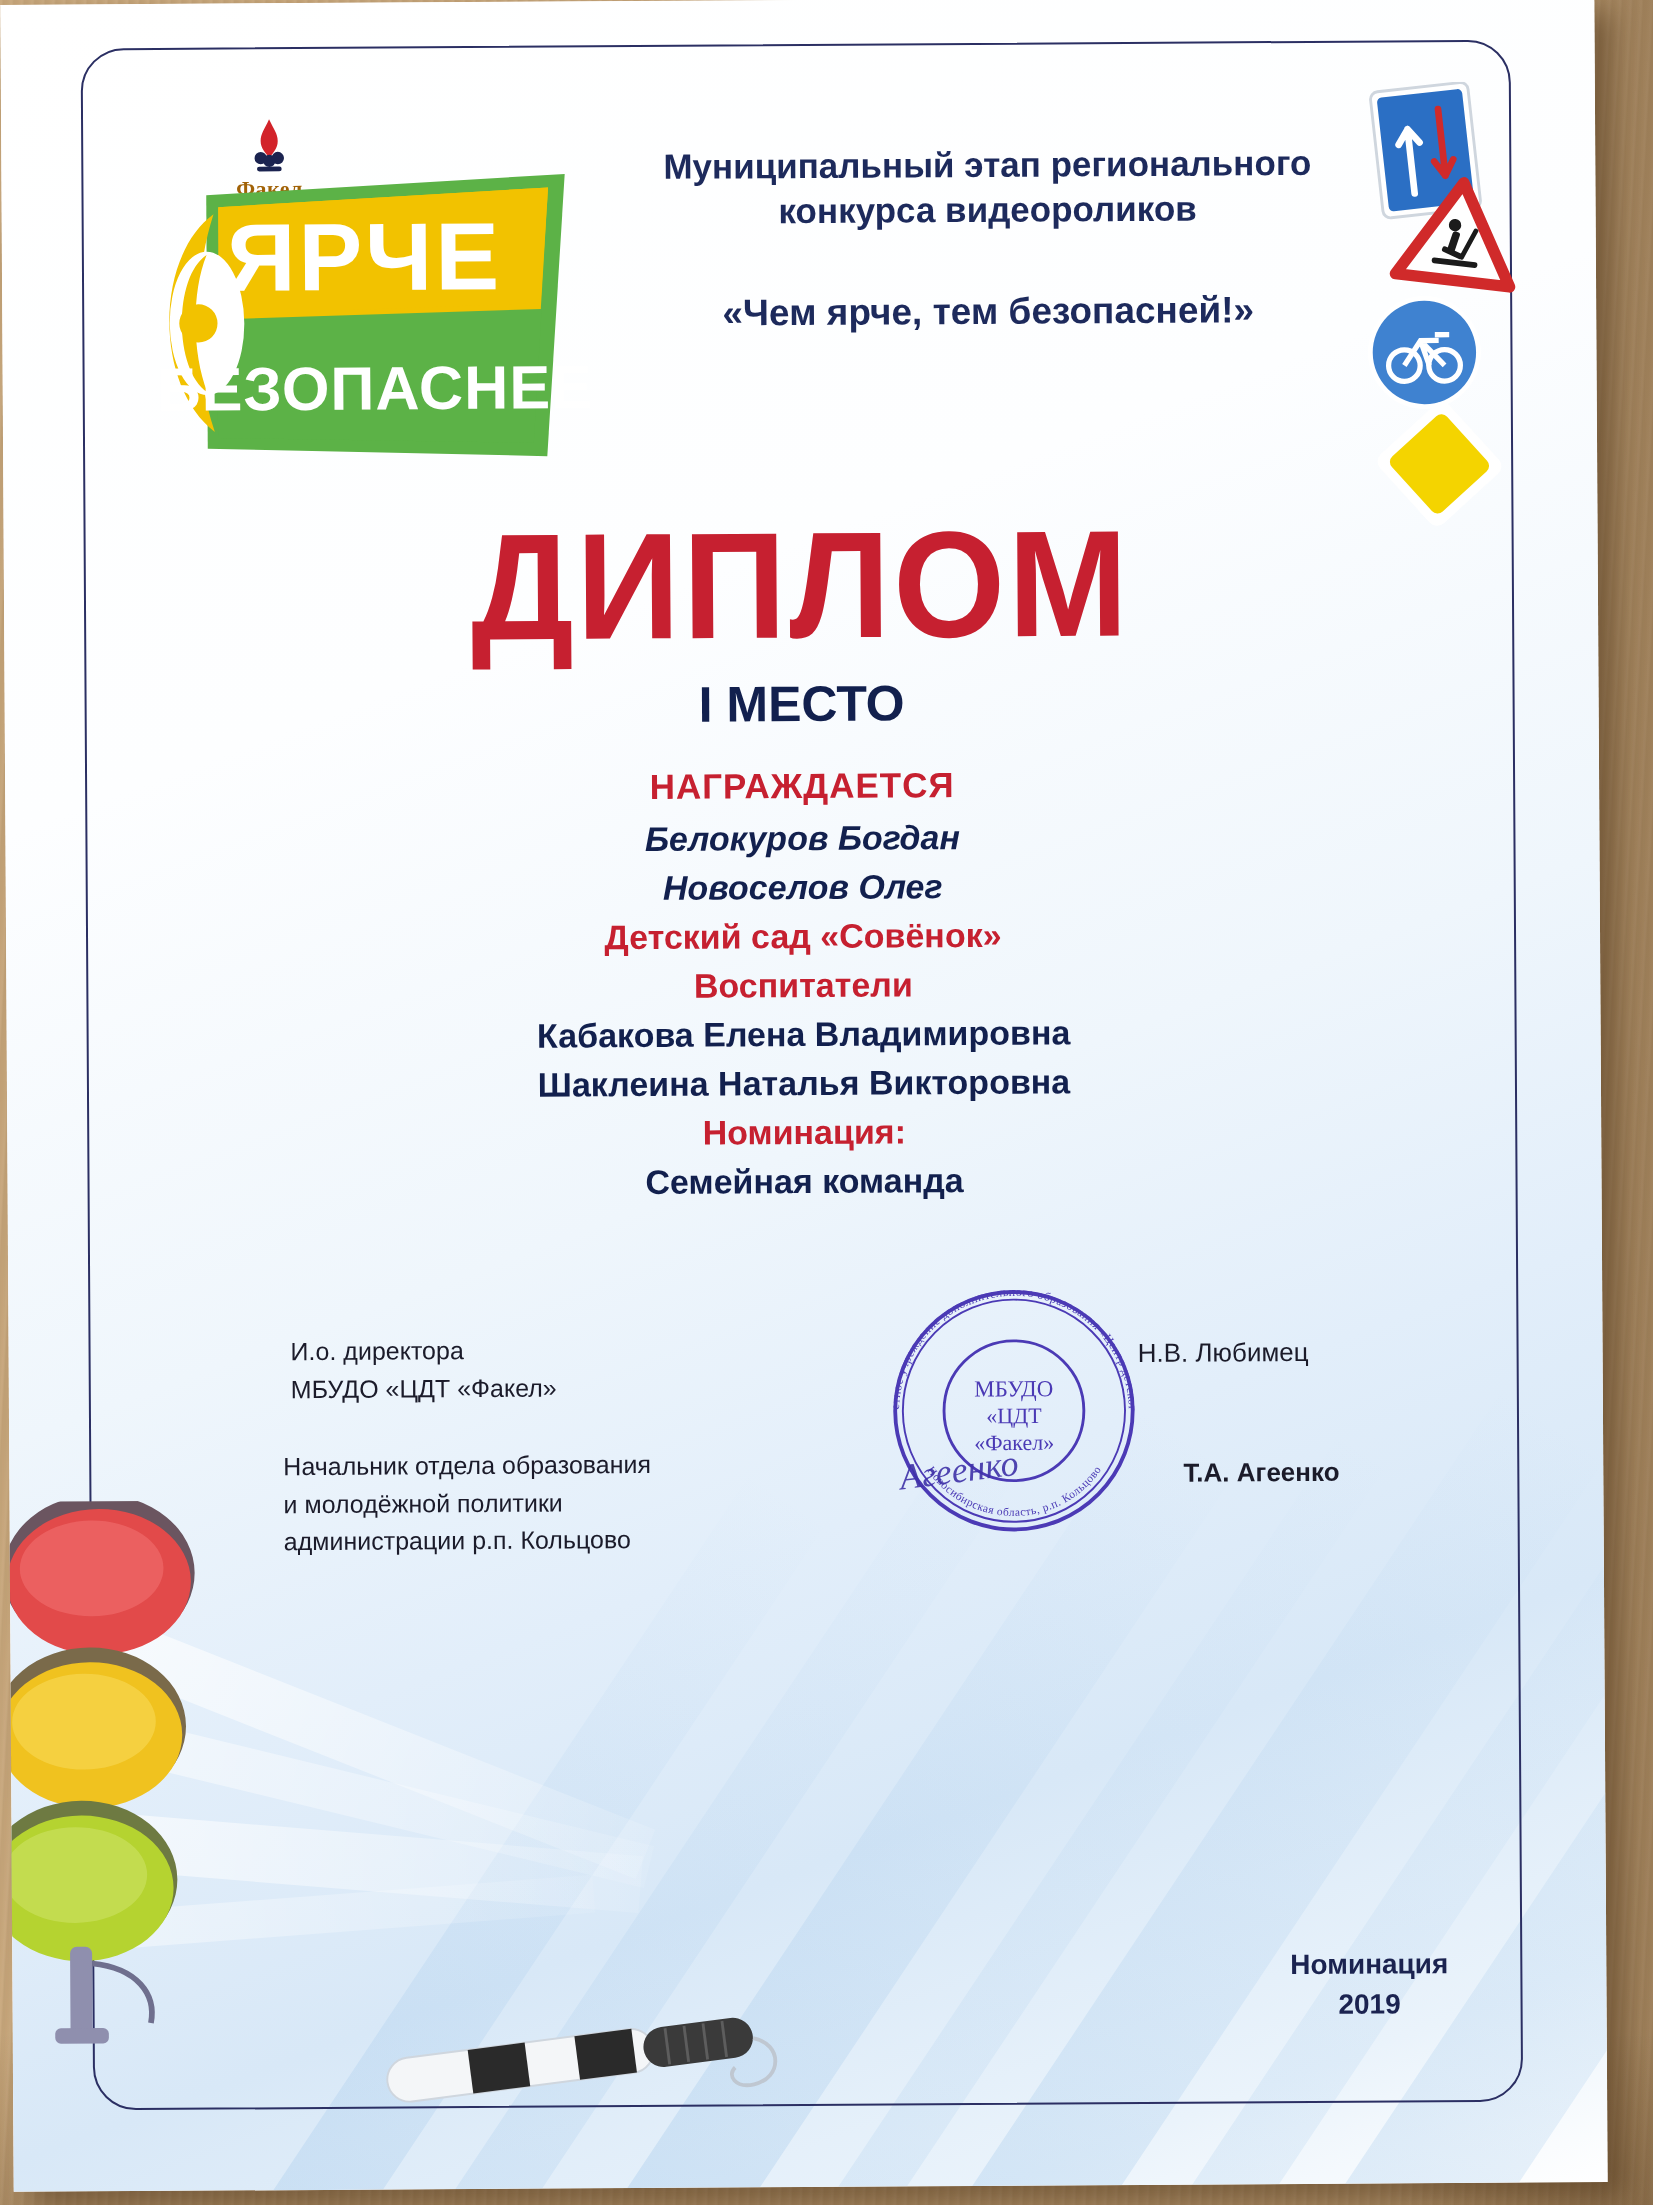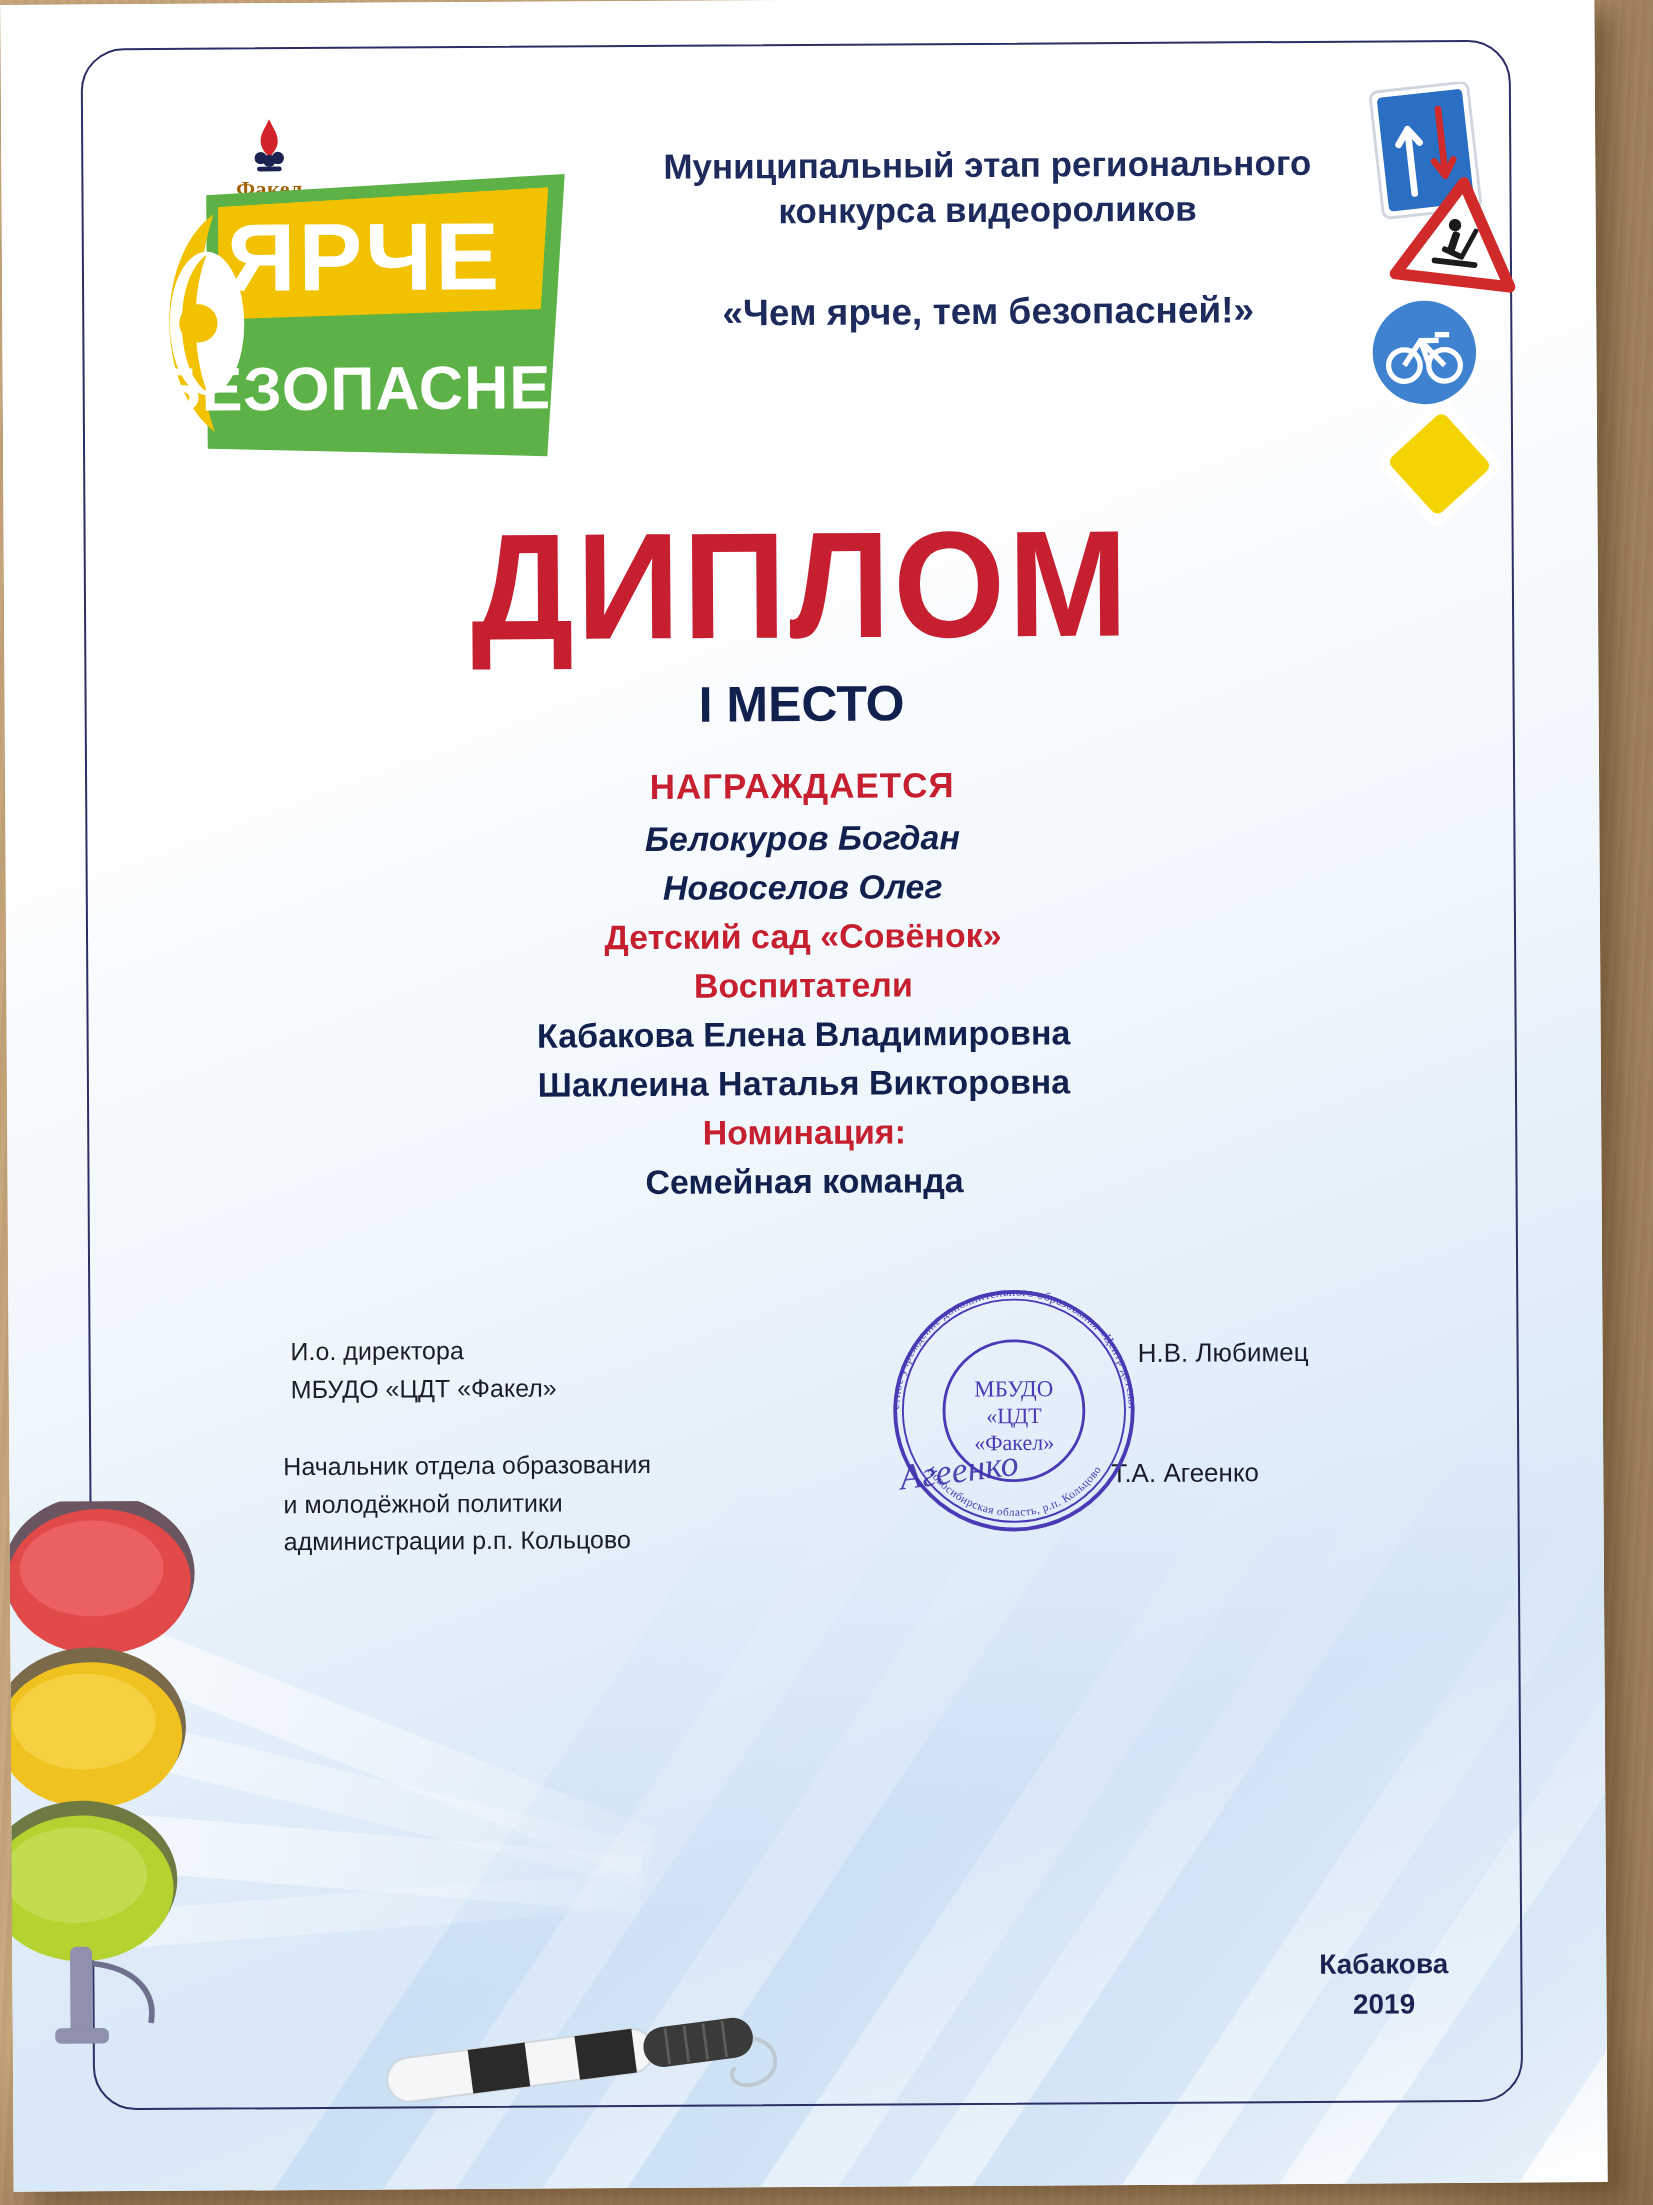--- a/index.html
+++ b/index.html
@@ -212,23 +212,24 @@
     line-height: 1.5;
   }
   .sig-name-1 {
     position: absolute;
     left: 1129px; top: 1340px;
     font-size: 26px;
     color: #1b1b2a;
   }
   .sig-name-2 {
     position: absolute;
-    left: 1102px; top: 1460px;
+    left: 1174px; top: 1460px;
     font-size: 26px;
     color: #1b1b2a;
+    font-weight: bold;
   }
 
   
   .stamp {
     position: absolute;
     left: 847px; top: 1254px;
     width: 316px; height: 316px;
     color: #4b3ab5;
   }
   .handwriting {
@@ -418,21 +419,21 @@
         <textPath href="#arc-bottom" startOffset="50%" text-anchor="middle">Новосибирская область, р.п. Кольцово</textPath>
       </text>
       <text x="330" y="300" text-anchor="middle" font-family="Liberation Serif, serif" font-size="48" fill="#4b3ab5">МБУДО</text>
       <text x="330" y="356" text-anchor="middle" font-family="Liberation Serif, serif" font-size="46" fill="#4b3ab5">«ЦДТ</text>
       <text x="330" y="412" text-anchor="middle" font-family="Liberation Serif, serif" font-size="46" fill="#4b3ab5">«Факел»</text>
     </svg>
   </div>
   <div class="handwriting">Агеенко</div>
 
   <div class="footer-place">
-    <div>Кабакова</div>
+    <div>Номинация</div>
     <div>2019</div>
   </div>
 
   <div class="rays">
     <div class="ray" style="left:0; top:57px; width:622px; height:53px; transform:rotate(22deg); opacity:.75"></div>
     <div class="ray" style="left:0; top:163px; width:598px; height:43px; transform:rotate(14deg); opacity:.6"></div>
     <div class="ray" style="left:0; top:268px; width:574px; height:57px; transform:rotate(5deg); opacity:.7"></div>
     <div class="ray" style="left:0; top:373px; width:526px; height:38px; transform:rotate(-4deg); opacity:.5"></div>
   </div>
 

